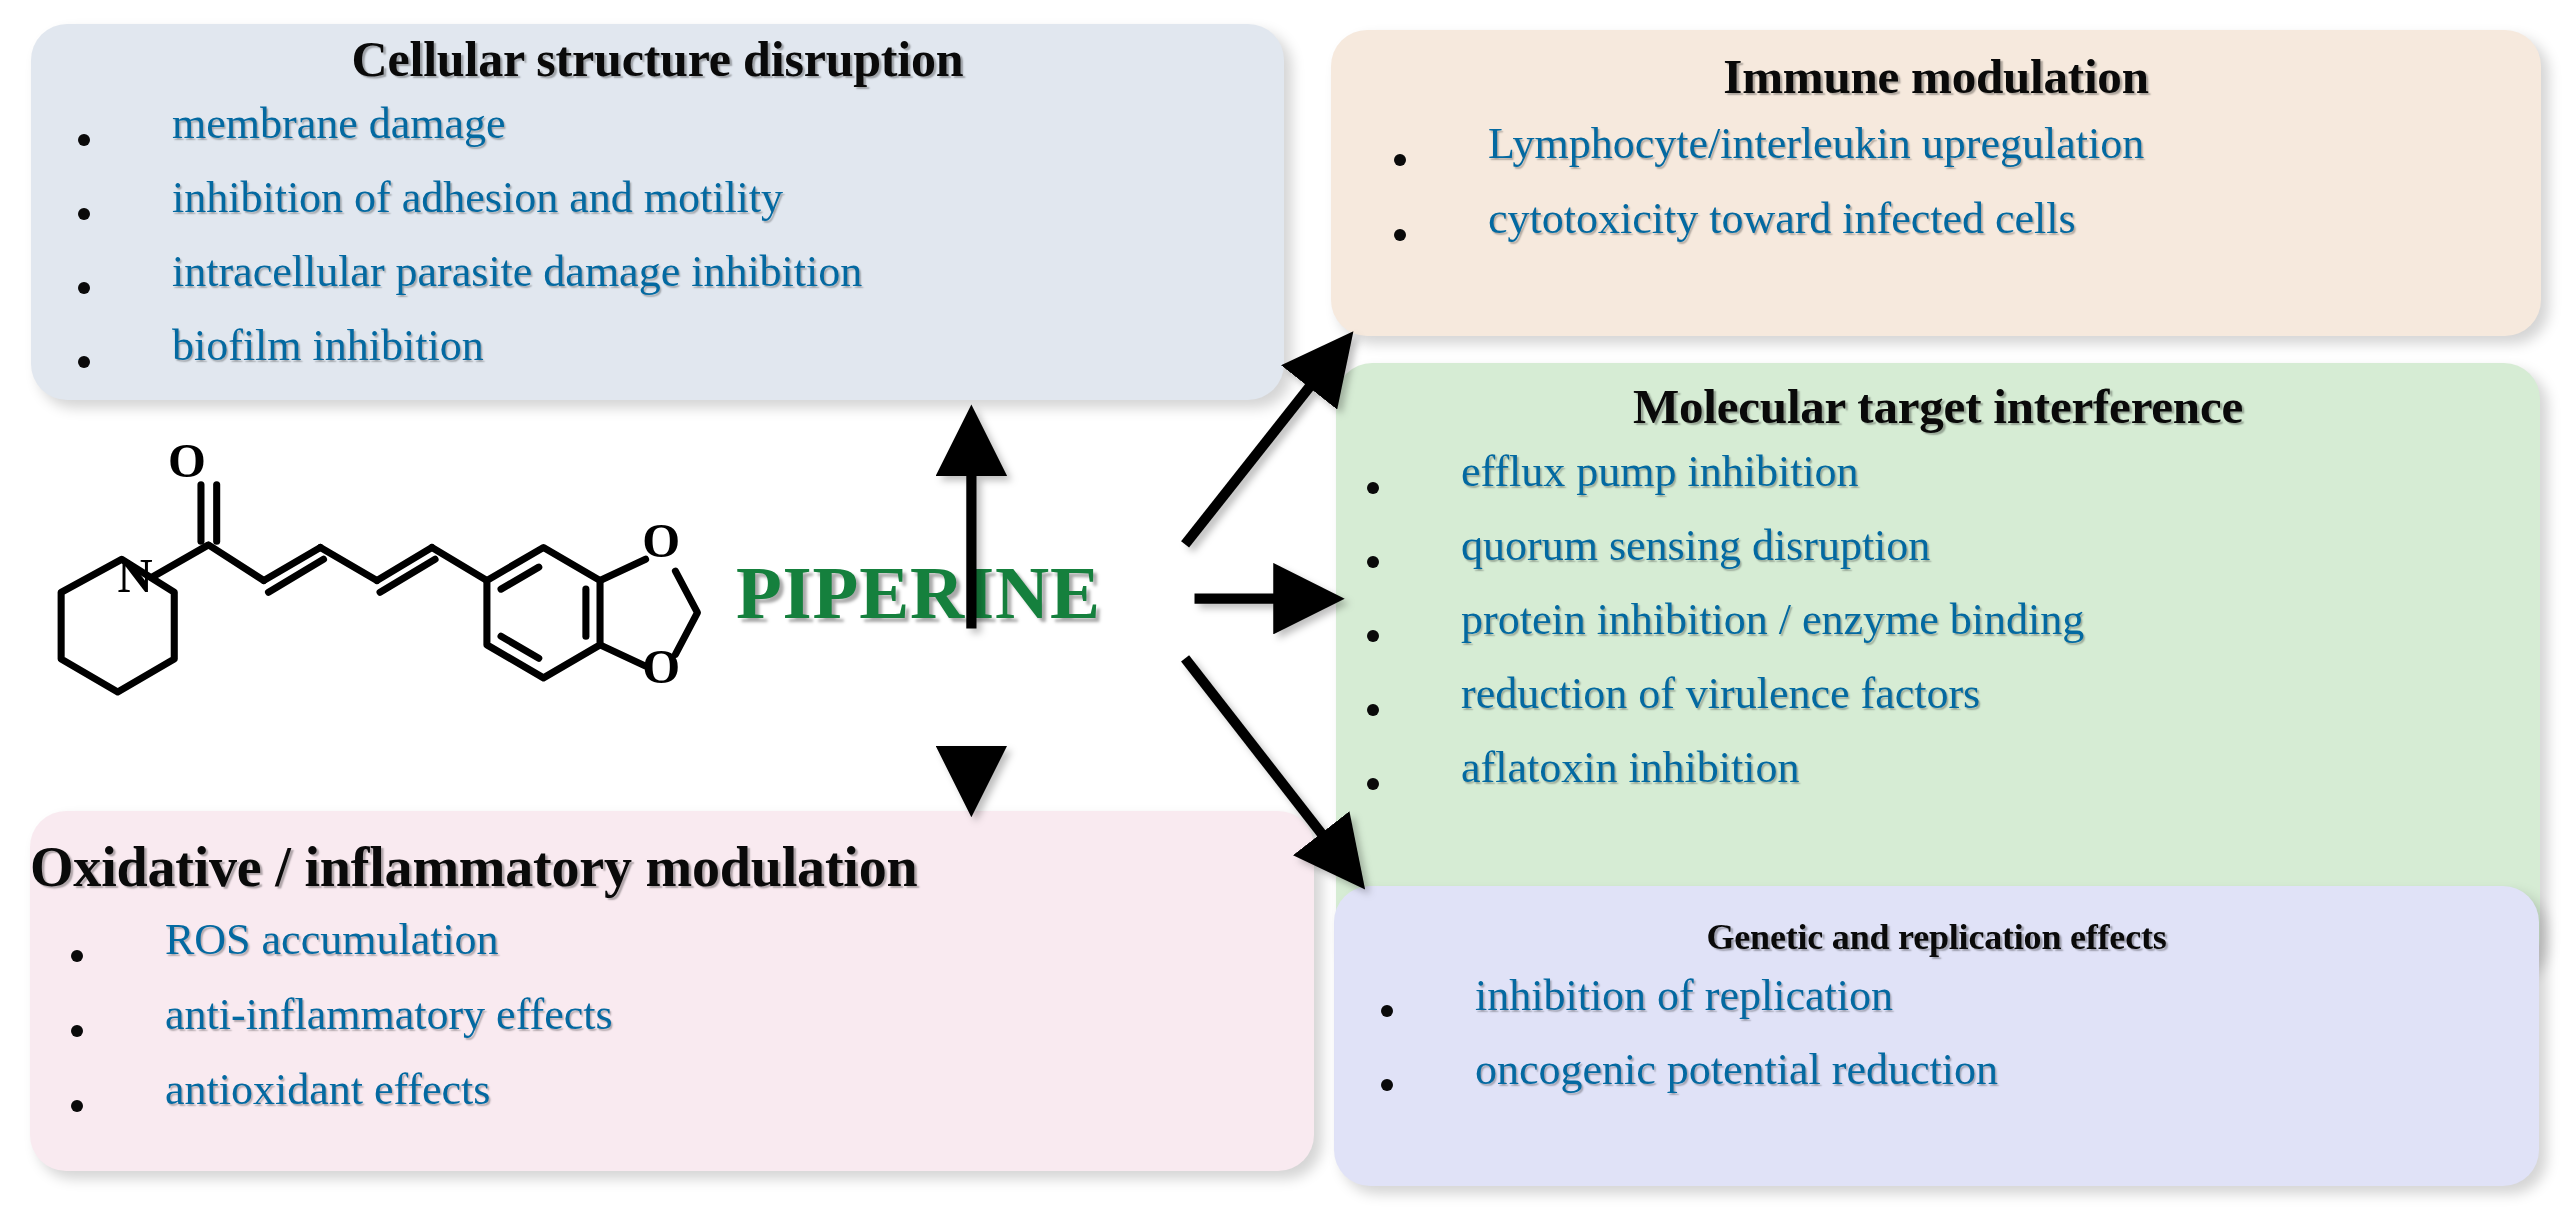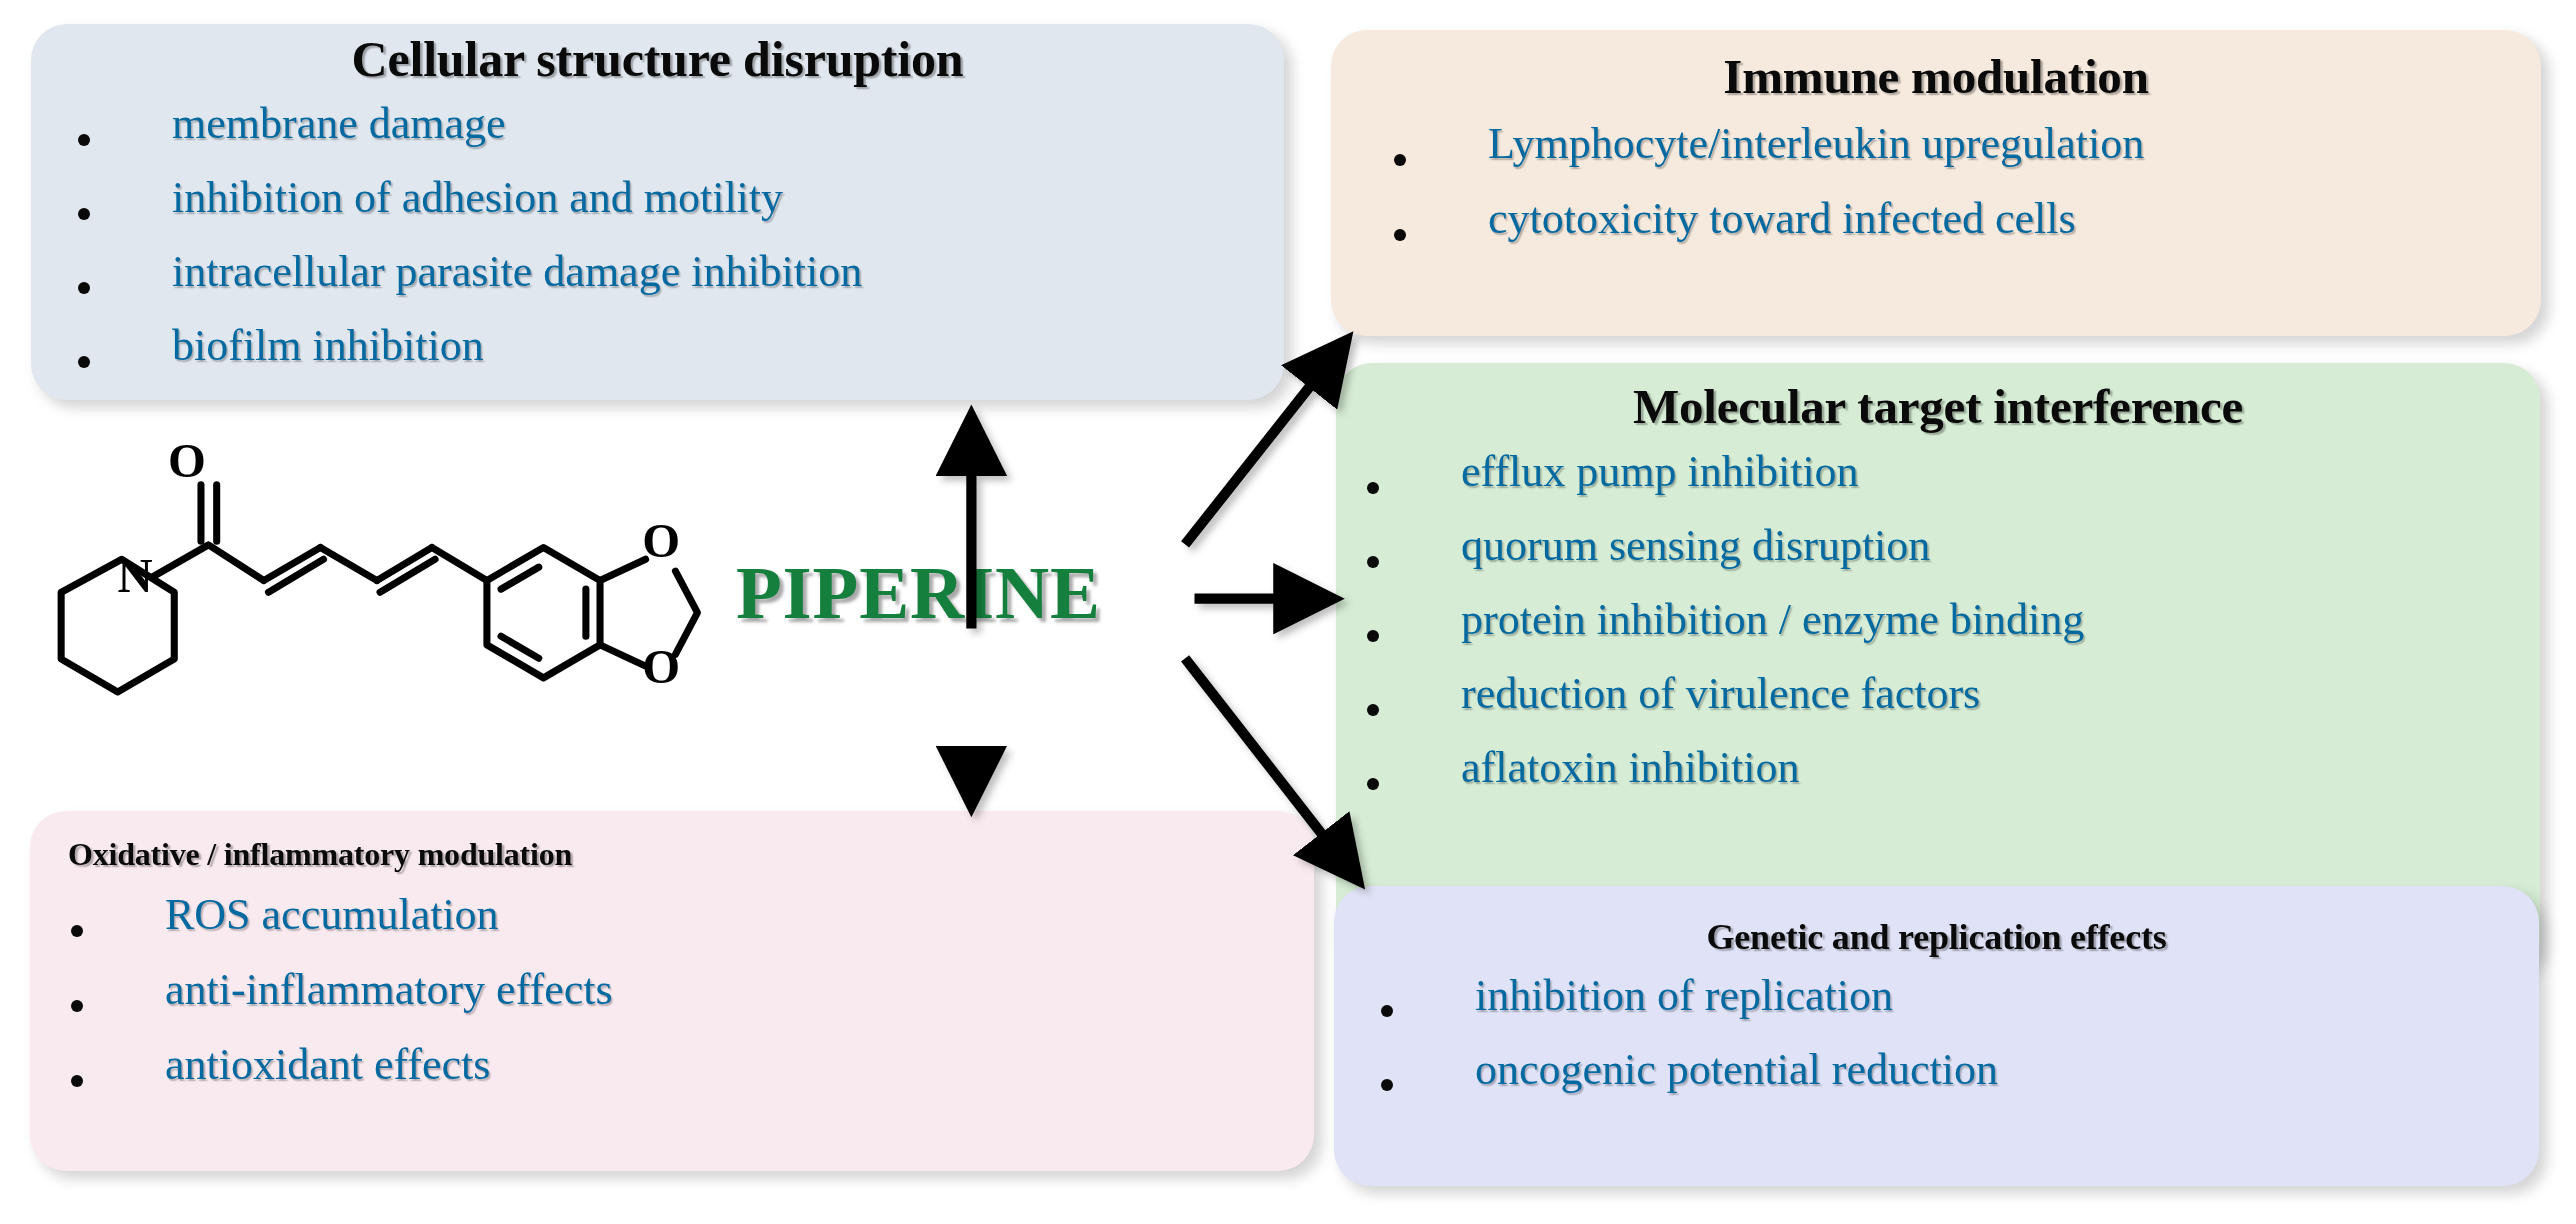--- a/index.html
+++ b/index.html
@@ -84,21 +84,21 @@
   #panel-genetic {
     left: 1334px; top: 886px; width: 1205px; height: 300px;
   }
   #panel-genetic .panel-title { margin-top: 33px; font-size: 36px; }
   #panel-genetic .bullets { margin-top: 17.3px; margin-left: 47px; }
   #panel-genetic .bullets li { padding-left: 94px; height: 74px; }
 
   #panel-oxidative {
     left: 30px; top: 811px; width: 1284px; height: 360px;
   }
-  #panel-oxidative .panel-title { margin-top: 27px; font-size: 32px; text-align: left; margin-left: 38px; }
+  #panel-oxidative .panel-title { margin-top: 27px; font-size: 56px; text-align: left; }
   #panel-oxidative .bullets { margin-top: 22px; margin-left: 41px; }
   #panel-oxidative .bullets li { padding-left: 94px; height: 75px; }
 
   
   #piperine-label {
     position: absolute;
     left: 736px;
     top: 550px;
     font-size: 75px;
     font-weight: bold;

